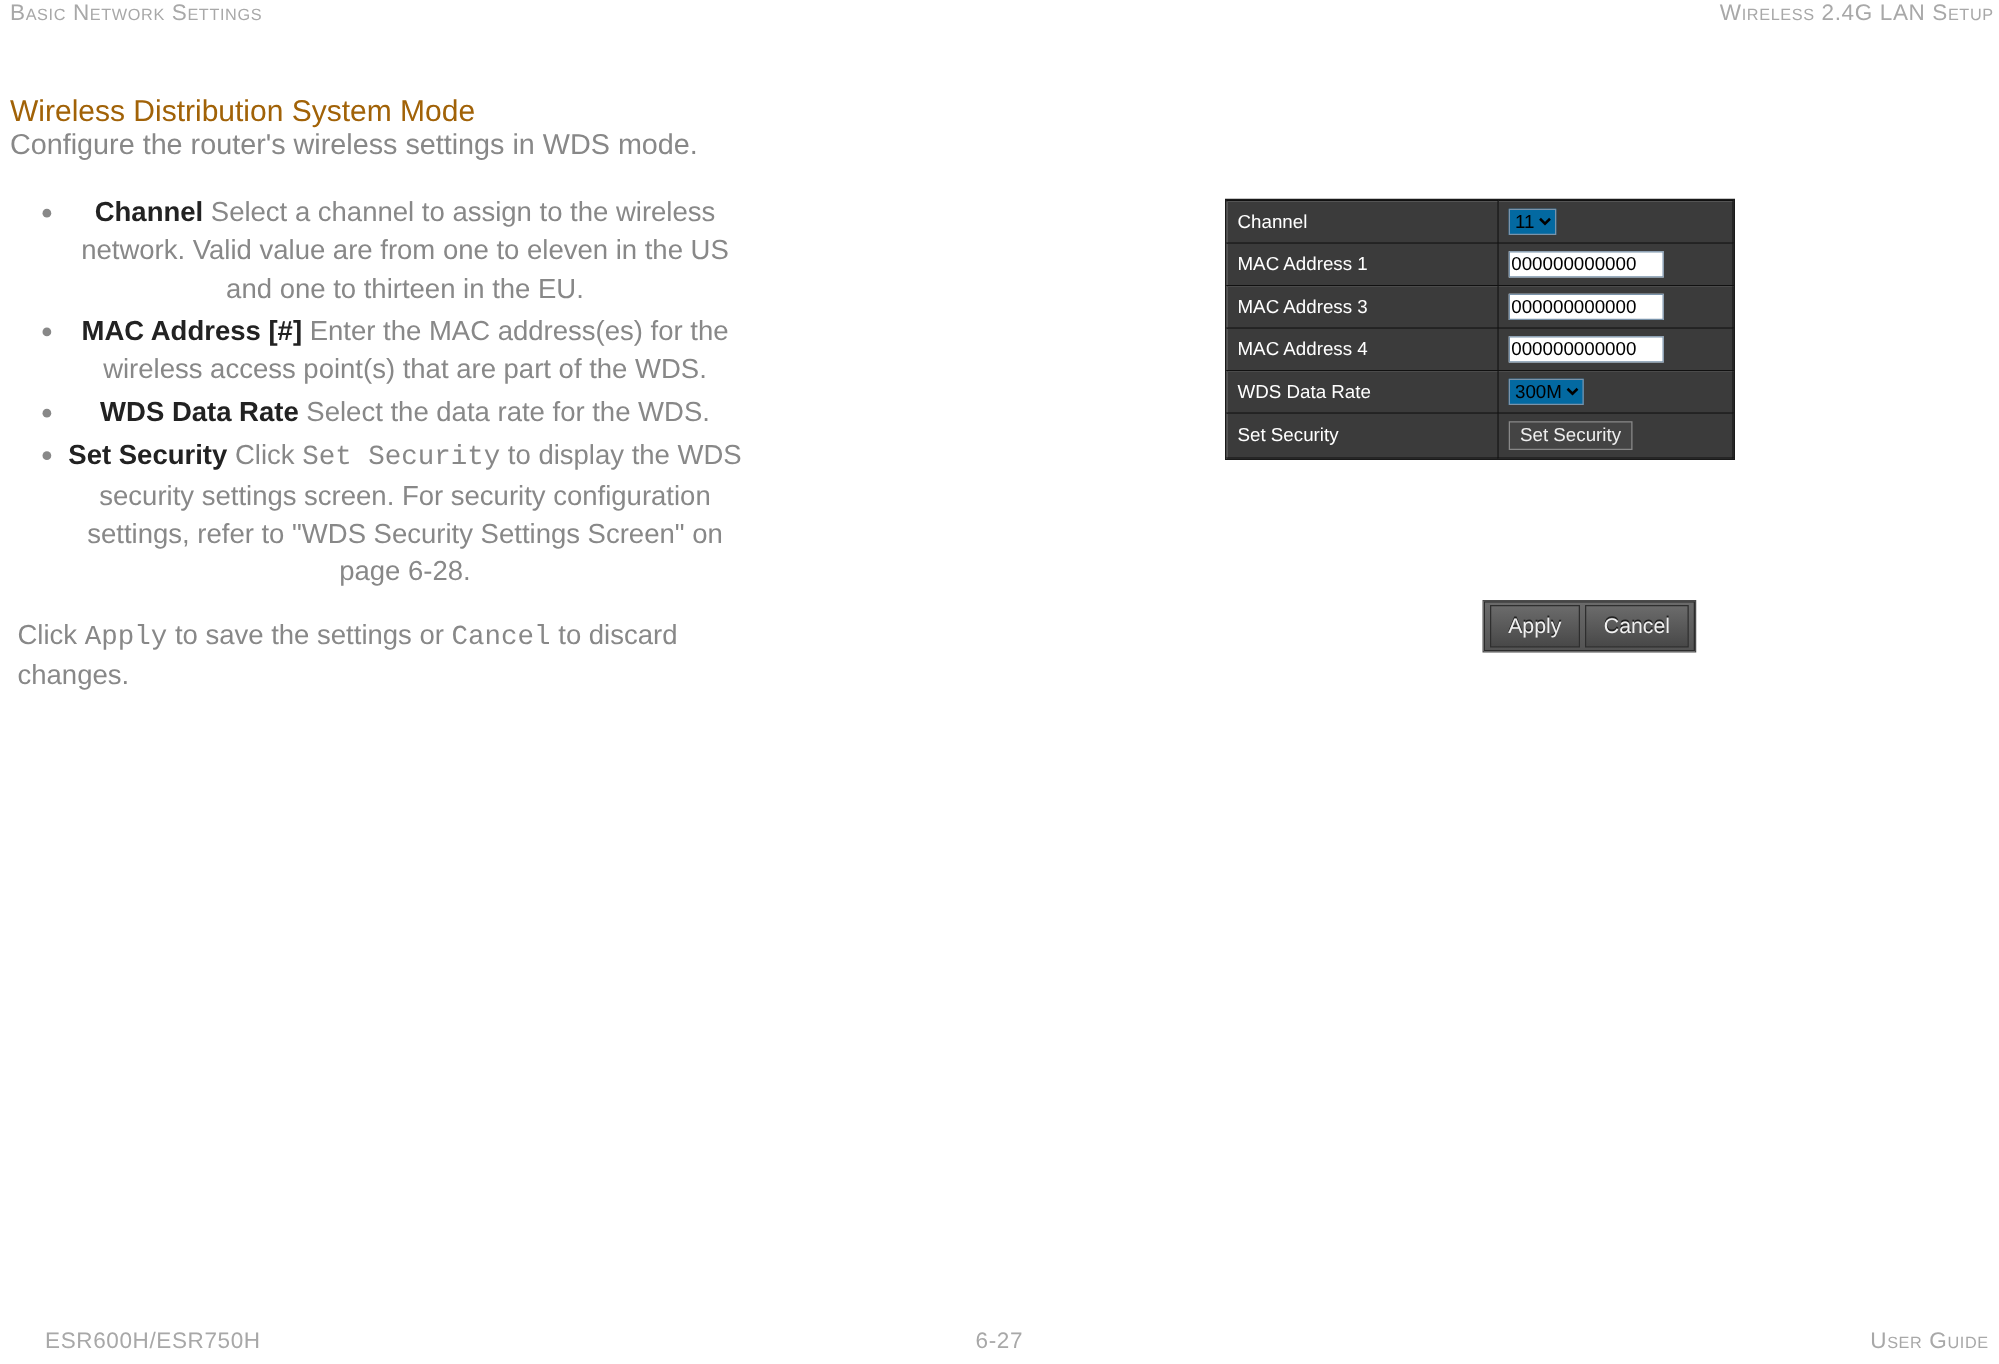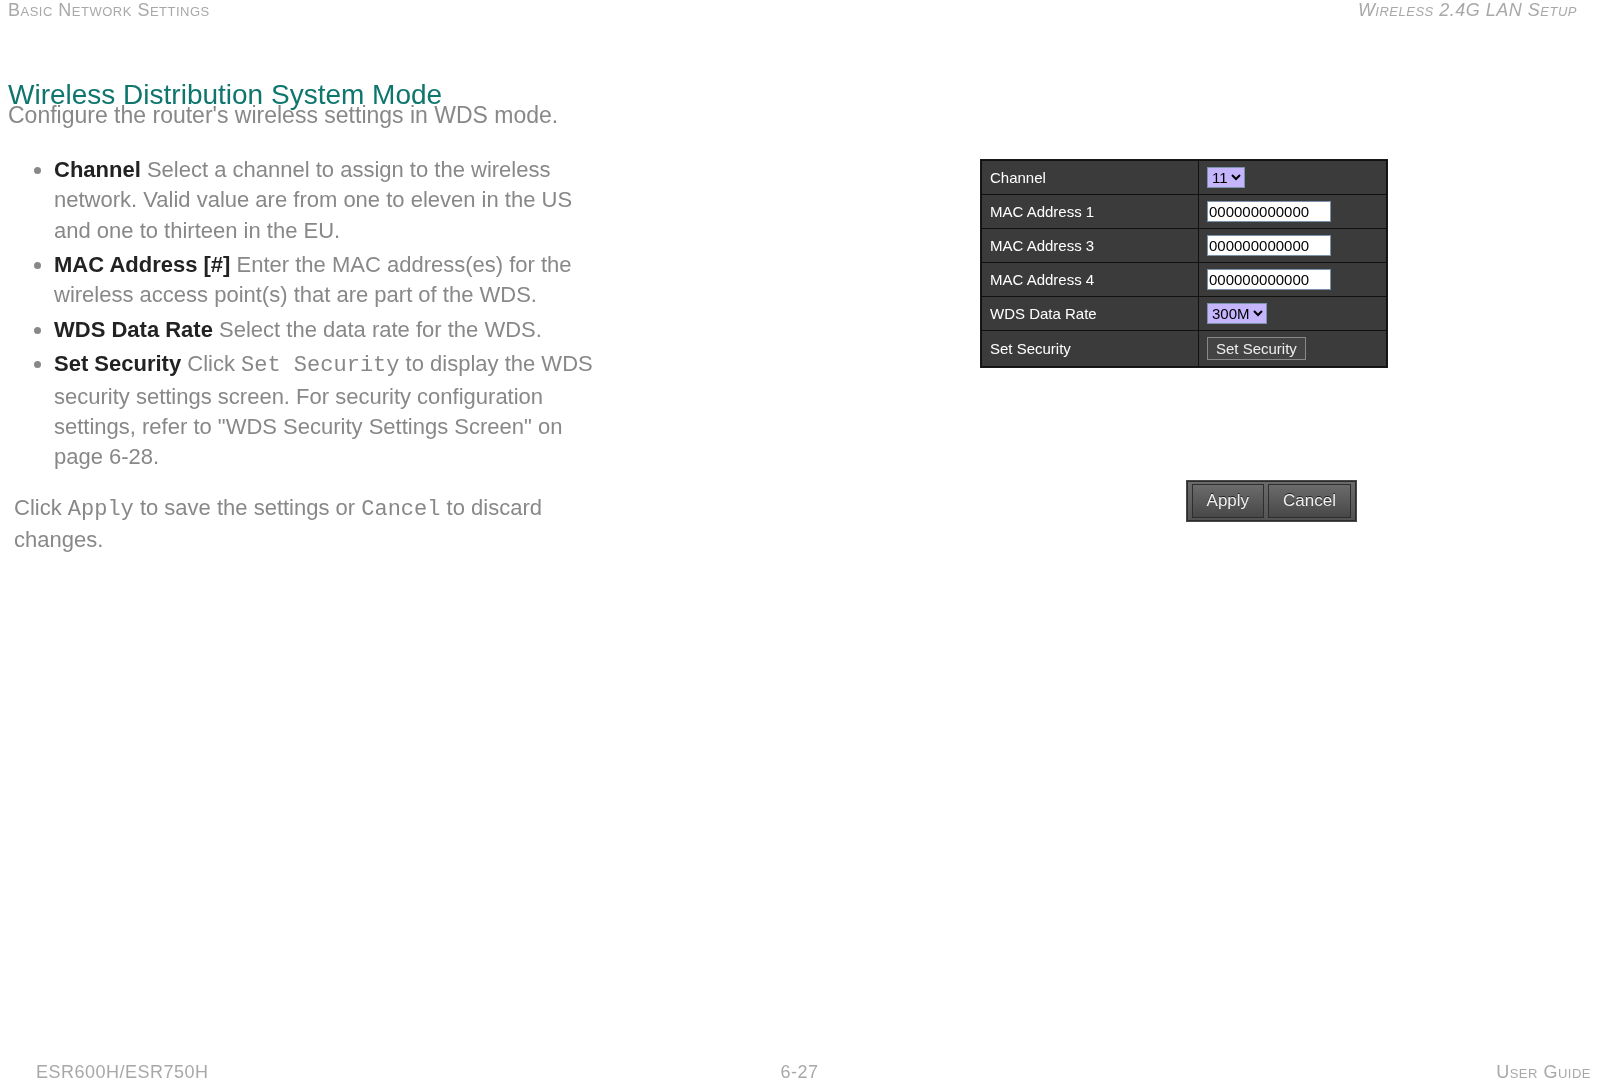--- a/index.html
+++ b/index.html
@@ -23,52 +23,52 @@
       letter-spacing: 0.5px;
     }
     .top-left {
       position: absolute;
       left: 8px;
       top: 0;
       font-variant: small-caps;
     }
     .top-right {
       position: absolute;
-      right: 22px;
+      right: 4px;
       top: 0;
       font-variant: small-caps;
-      font-style: italic;
     }
     .page-title {
       position: absolute;
       left: 8px;
       top: 60px;
-      font-size: 28px;
+      font-size: 24px;
       font-weight: 400;
-      color: #0f766e;
+      color: #a16207;
     }
     .page-subtitle {
       position: absolute;
       left: 8px;
       top: 102px;
       font-size: 23px;
       color: #888;
     }
     .textcol {
       position: absolute;
       left: 24px;
       top: 155px;
       width: 575px;
       font-size: 22px;
       line-height: 1.38;
       color: #888;
     }
     ul.fields {
       margin: 0 5px 20px 0;
       padding-left: 30px;
+      text-align: center;
     }
     ul.fields li {
       margin-bottom: 4px;
       list-style: disc;
     }
     ul.fields li .field-term {
       font-weight: bold;
       color: #222;
     }
     .codefont {
@@ -107,21 +107,21 @@
       width: 120px;
       font-family: Tahoma, Arial, sans-serif;
       font-size: 15px;
       border: 1px solid #7a93aa;
       padding: 1px 1px;
       background: #fff;
     }
     .settings-table select {
       font-family: Tahoma, Arial, sans-serif;
       font-size: 15px;
-      background: #c4b5fd;
+      background: #0369a1;
       border: 1px solid #7a93aa;
     }
     .settings-table .sec-btn {
       background: #444;
       border: 1px solid #888;
       color: #eee;
       font-size: 15px;
       padding: 2px 8px;
       cursor: pointer;
     }

